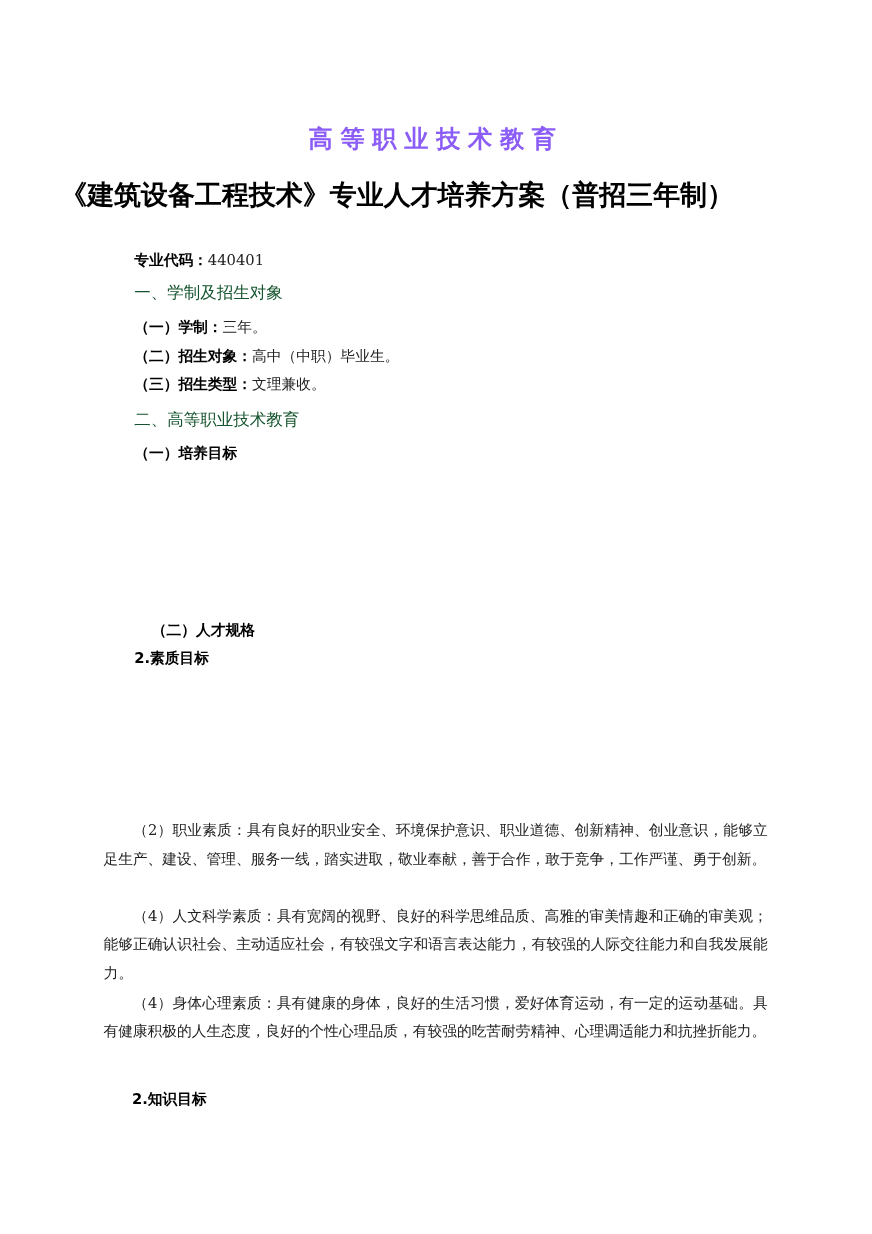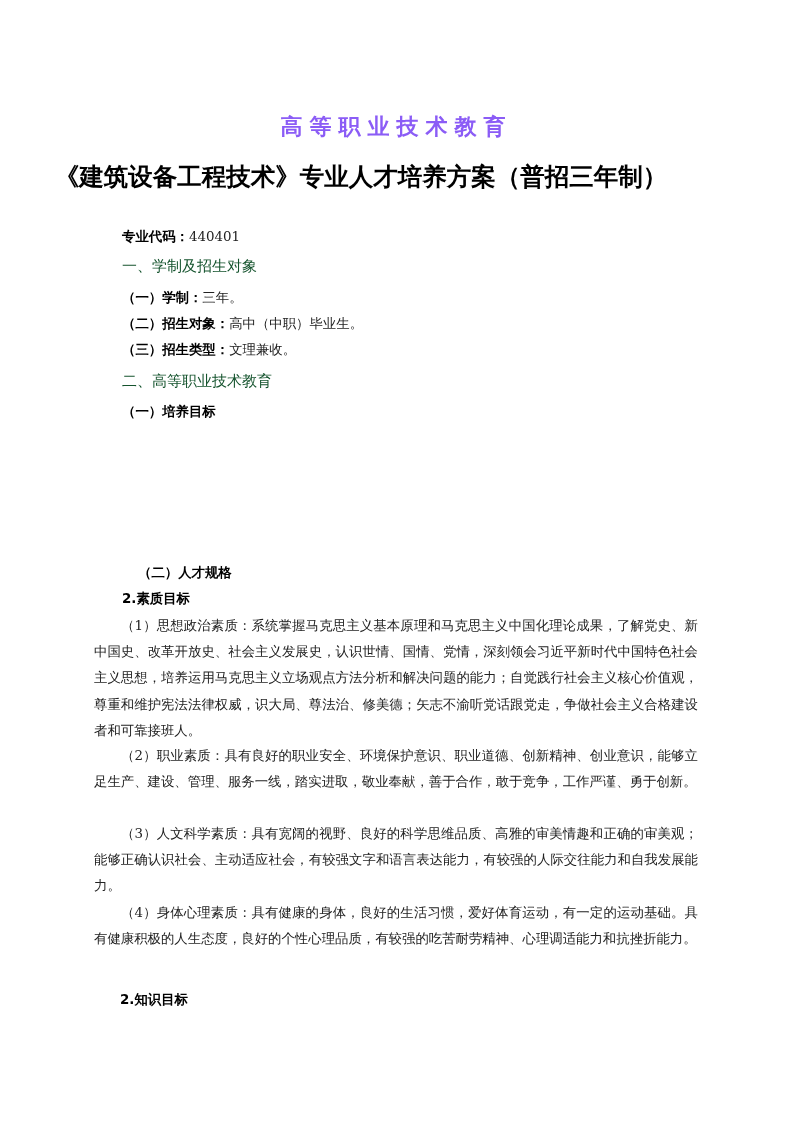--- a/index.html
+++ b/index.html
@@ -53,23 +53,22 @@
 
   <div class="line h1" style="left:122px; top:372px;">二、高等职业技术教育</div>
 
   <div class="line b" style="left:122px; top:403px;">（一）培养目标</div>
 
 
   <div class="line b" style="left:122px; top:564px;margin-left:16px;">（二）人才规格</div>
 
   <div class="line b" style="left:122px; top:590px;">2.素质目标</div>
 
-  <div class="para" style="top:613px;">（1）思想政治素质：系统掌握马克思主义基本原理和马克思主义中国化理论成果，了解党史、新中国史、改革开放史、社会主义发展史，认识世情、国情、党情，深刻领会习近平新时代中国特色社会主义思想，培养运用马克思主义立场观点方法分析和解决问题的能力；自觉践行社会主义核心价值观，尊重和维护宪法法律权威，识大局、尊法治、修美德；矢志不渝听党话跟党走，争做社会主义合格建设者和可靠接班人。</div>
 
   <div class="para" style="top:743px;">（2）职业素质：具有良好的职业安全、环境保护意识、职业道德、创新精神、创业意识，能够立足生产、建设、管理、服务一线，踏实进取，敬业奉献，善于合作，敢于竞争，工作严谨、勇于创新。</div>
 
-  <div class="para" style="top:821px;">（3）人文科学素质：具有宽阔的视野、良好的科学思维品质、高雅的审美情趣和正确的审美观；能够正确认识社会、主动适应社会，有较强文字和语言表达能力，有较强的人际交往能力和自我发展能力。</div>
+  <div class="para" style="top:821px;">（4）人文科学素质：具有宽阔的视野、良好的科学思维品质、高雅的审美情趣和正确的审美观；能够正确认识社会、主动适应社会，有较强文字和语言表达能力，有较强的人际交往能力和自我发展能力。</div>
 
   <div class="para" style="top:900px;">（4）身体心理素质：具有健康的身体，良好的生活习惯，爱好体育运动，有一定的运动基础。具有健康积极的人生态度，良好的个性心理品质，有较强的吃苦耐劳精神、心理调适能力和抗挫折能力。</div>
 
   <div class="line b" style="left:120px; top:991px;">2.知识目标</div>
 
 </div>
 
 </body></html>

